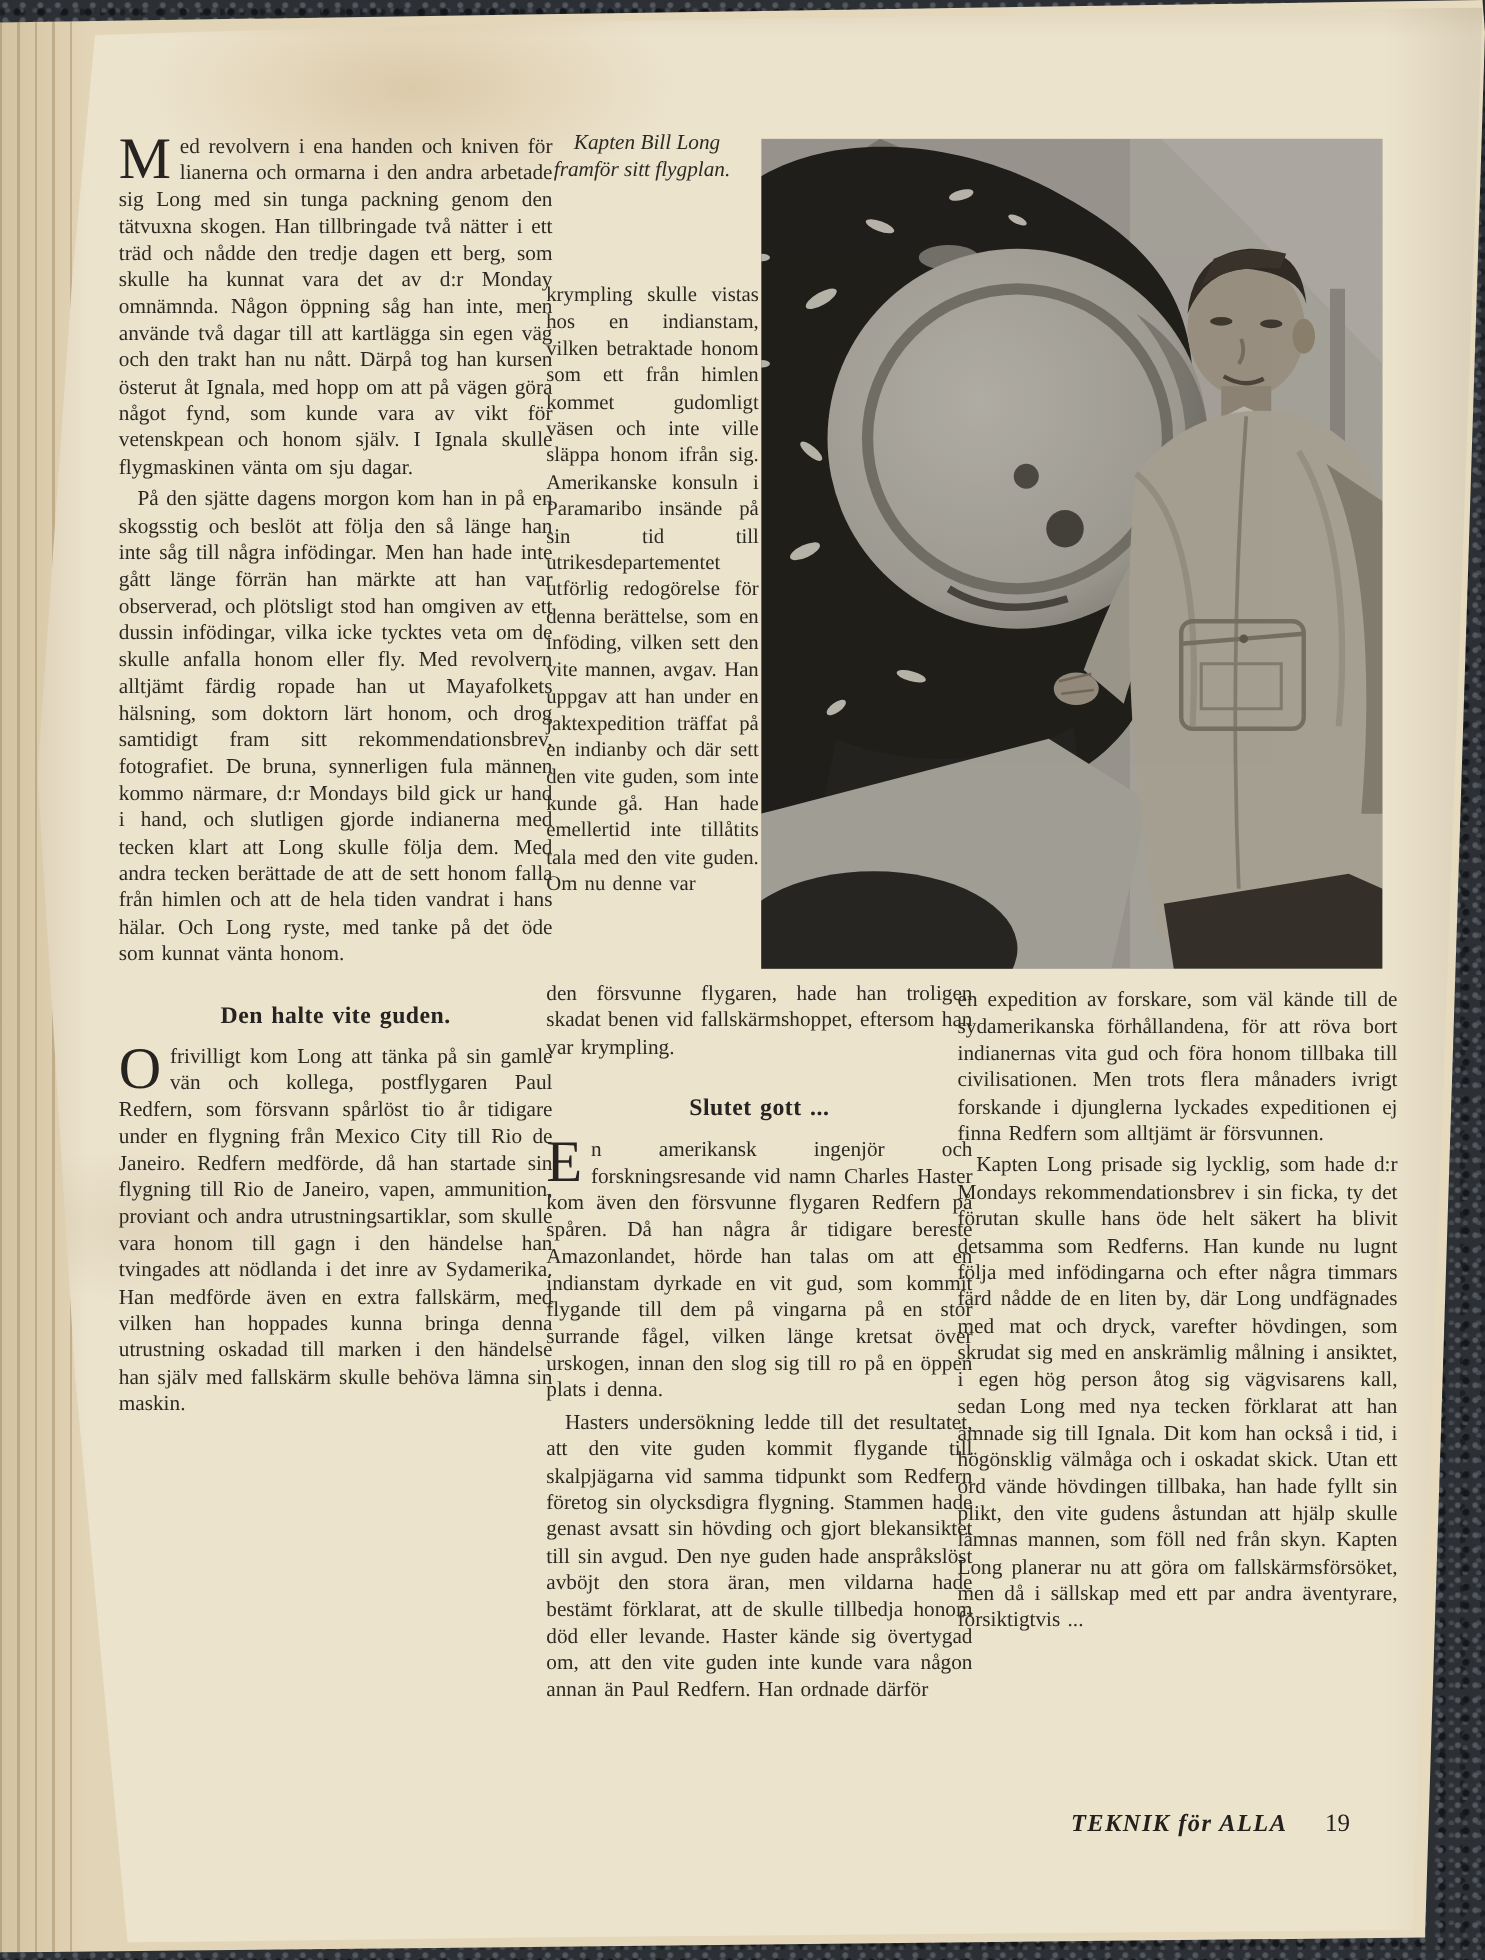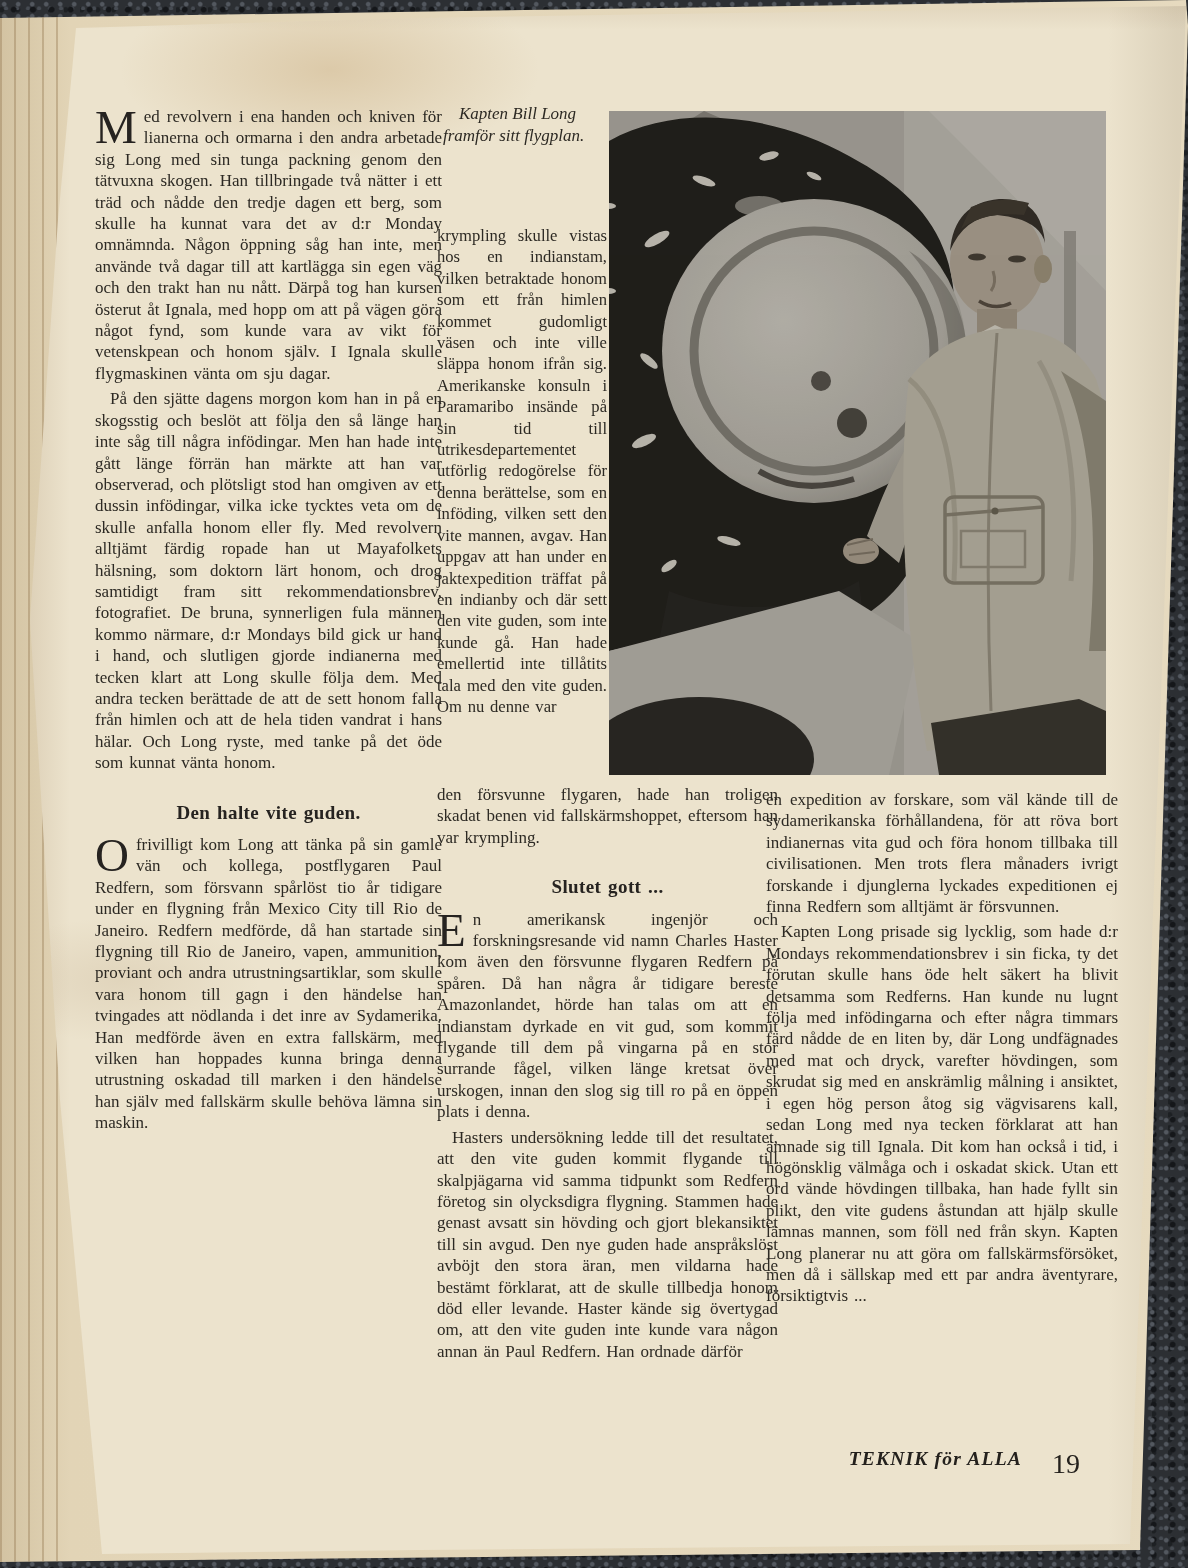--- a/index.html
+++ b/index.html
@@ -60,24 +60,24 @@
   }
   .caption{
     font-style:italic;font-size:17px;line-height:22px;text-indent:16px;
     color:#2c2923;
   }
   .photo-frame{position:absolute;left:609px;top:111px;width:497px;height:664px;}
   .photo-frame svg{display:block;width:100%;height:100%;}
 
   .footer{
     position:absolute;left:700px;top:1448px;width:380px;
-    display:flex;justify-content:flex-end;align-items:flex-start;gap:30px;
+    display:flex;justify-content:flex-end;align-items:flex-end;gap:30px;
   }
   .footer .mag{font-style:italic;font-weight:700;font-size:19.5px;letter-spacing:1.2px;color:#24211d;}
-  .footer .pagenum{font-size:28px;color:#24211d;}
+  .footer .pagenum{font-size:20px;color:#24211d;}
 </style>
 </head>
 <body>
 
 <div class="carpet"></div>
 <div class="under-pages"></div>
 
 <div class="page">
 
   <div class="block body-text" style="left:95px;top:106px;width:347px;">

